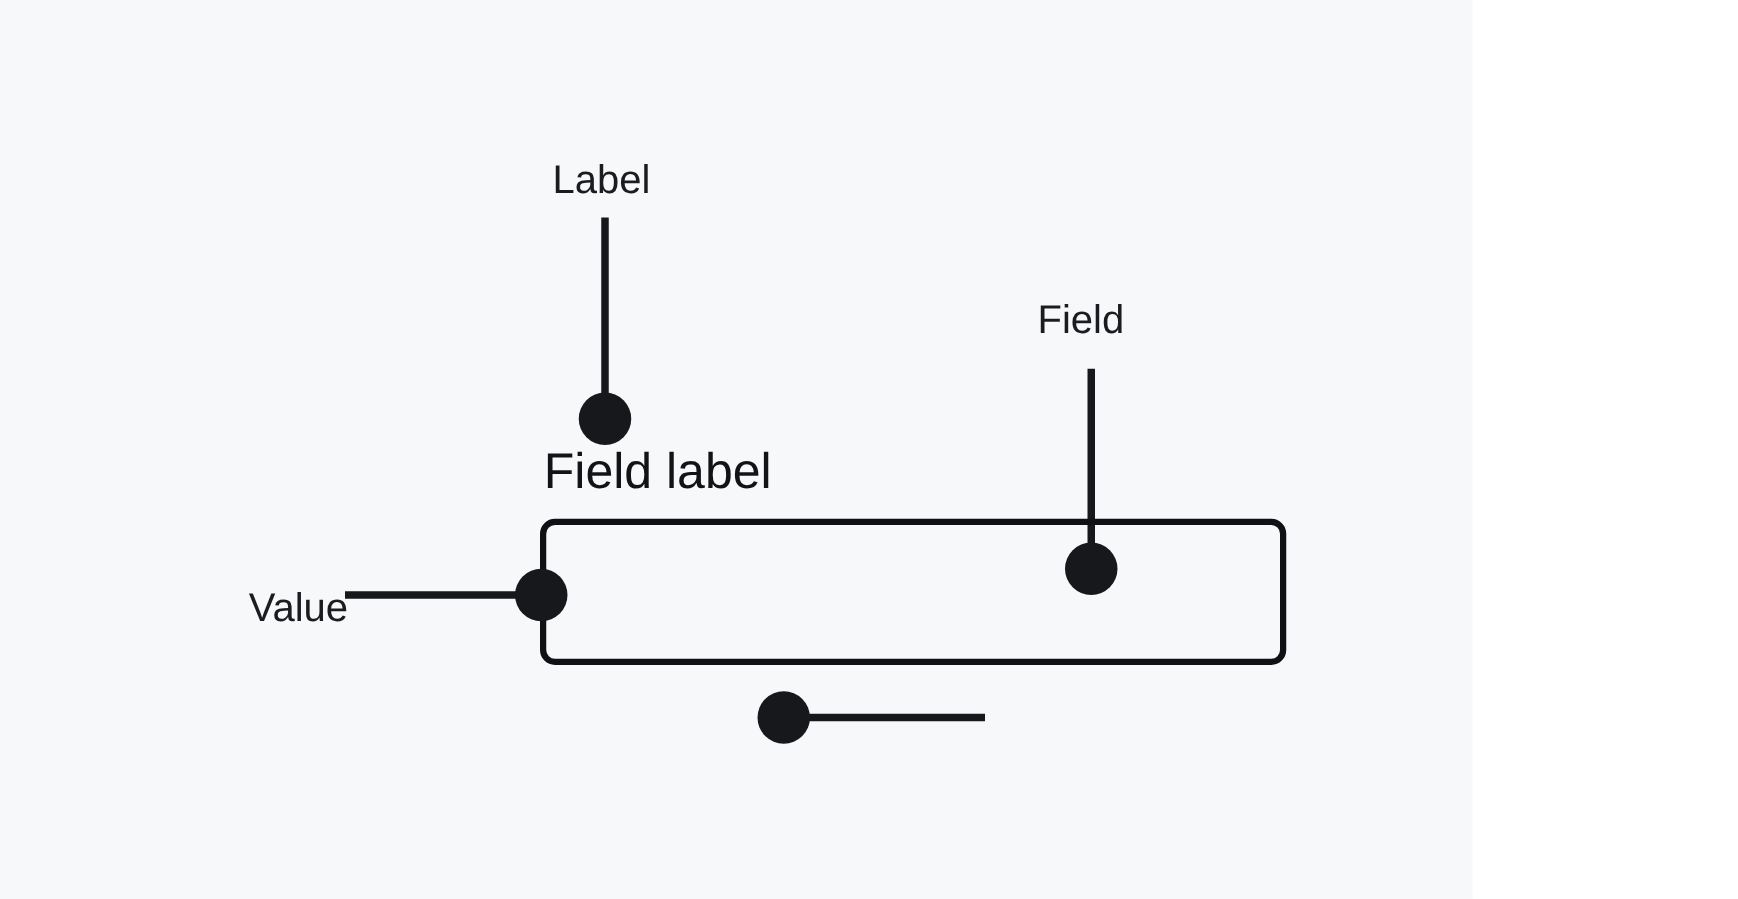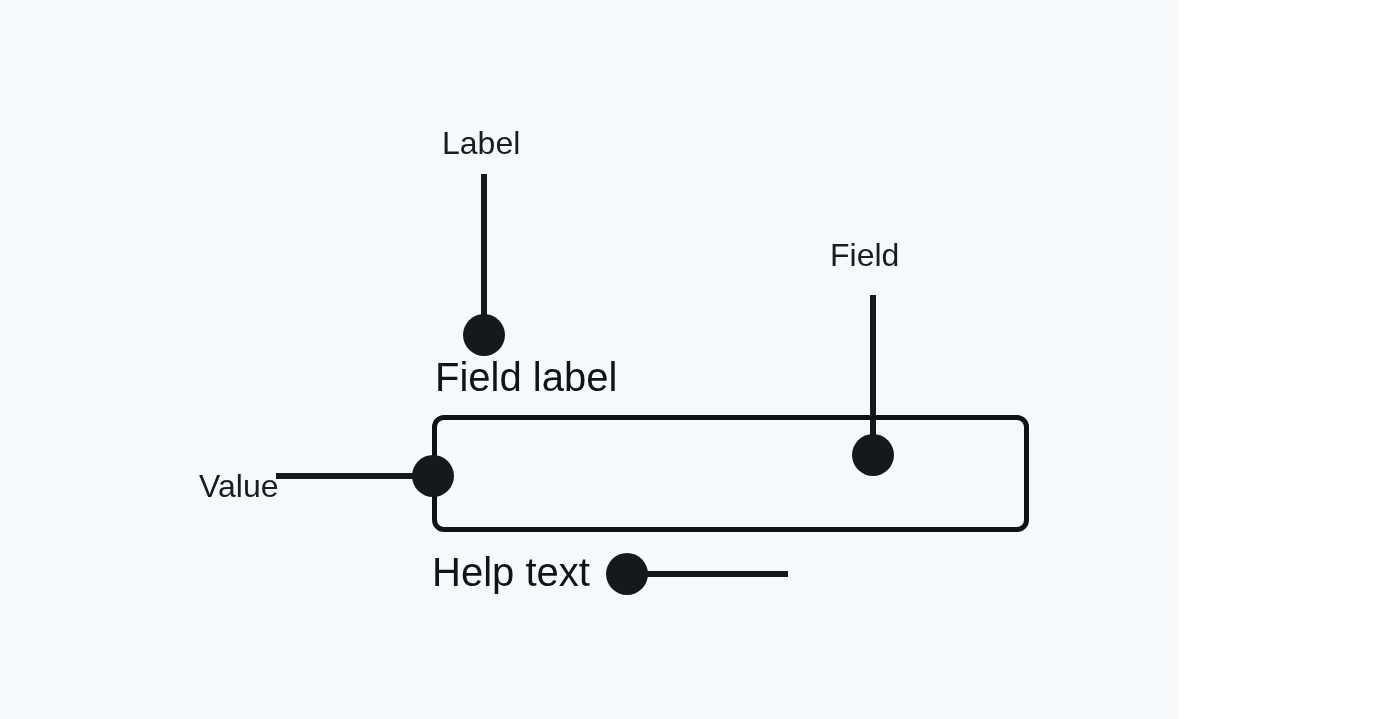--- a/index.html
+++ b/index.html
@@ -95,17 +95,16 @@
   <div class="line v input-line"></div>
   <div class="dot input-dot"></div>
 
   <div class="field-box"></div>
 
   <div class="ann value-text">Value</div>
   <div class="line h value-line"></div>
   <div class="dot value-dot"></div>
 
 
-  <div class="comp help-text">Help text</div>
   <div class="dot help-dot"></div>
   <div class="line h help-line"></div>
 
 </div>
 
 </body></html>

